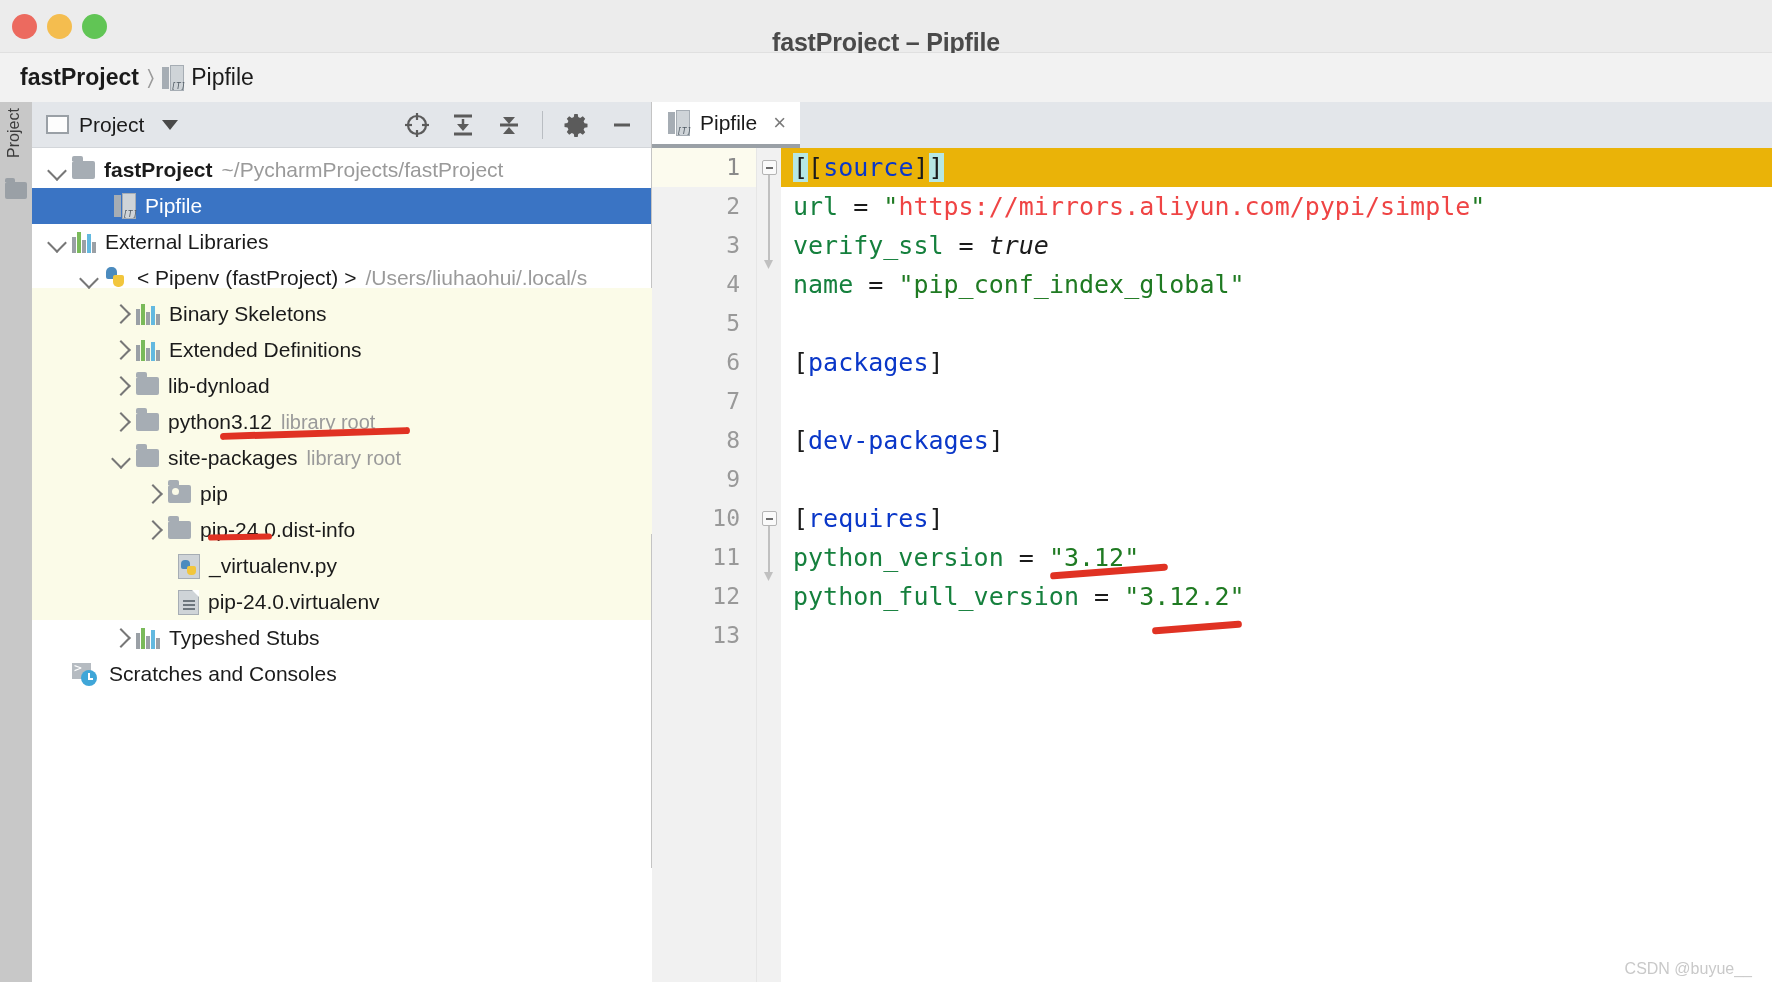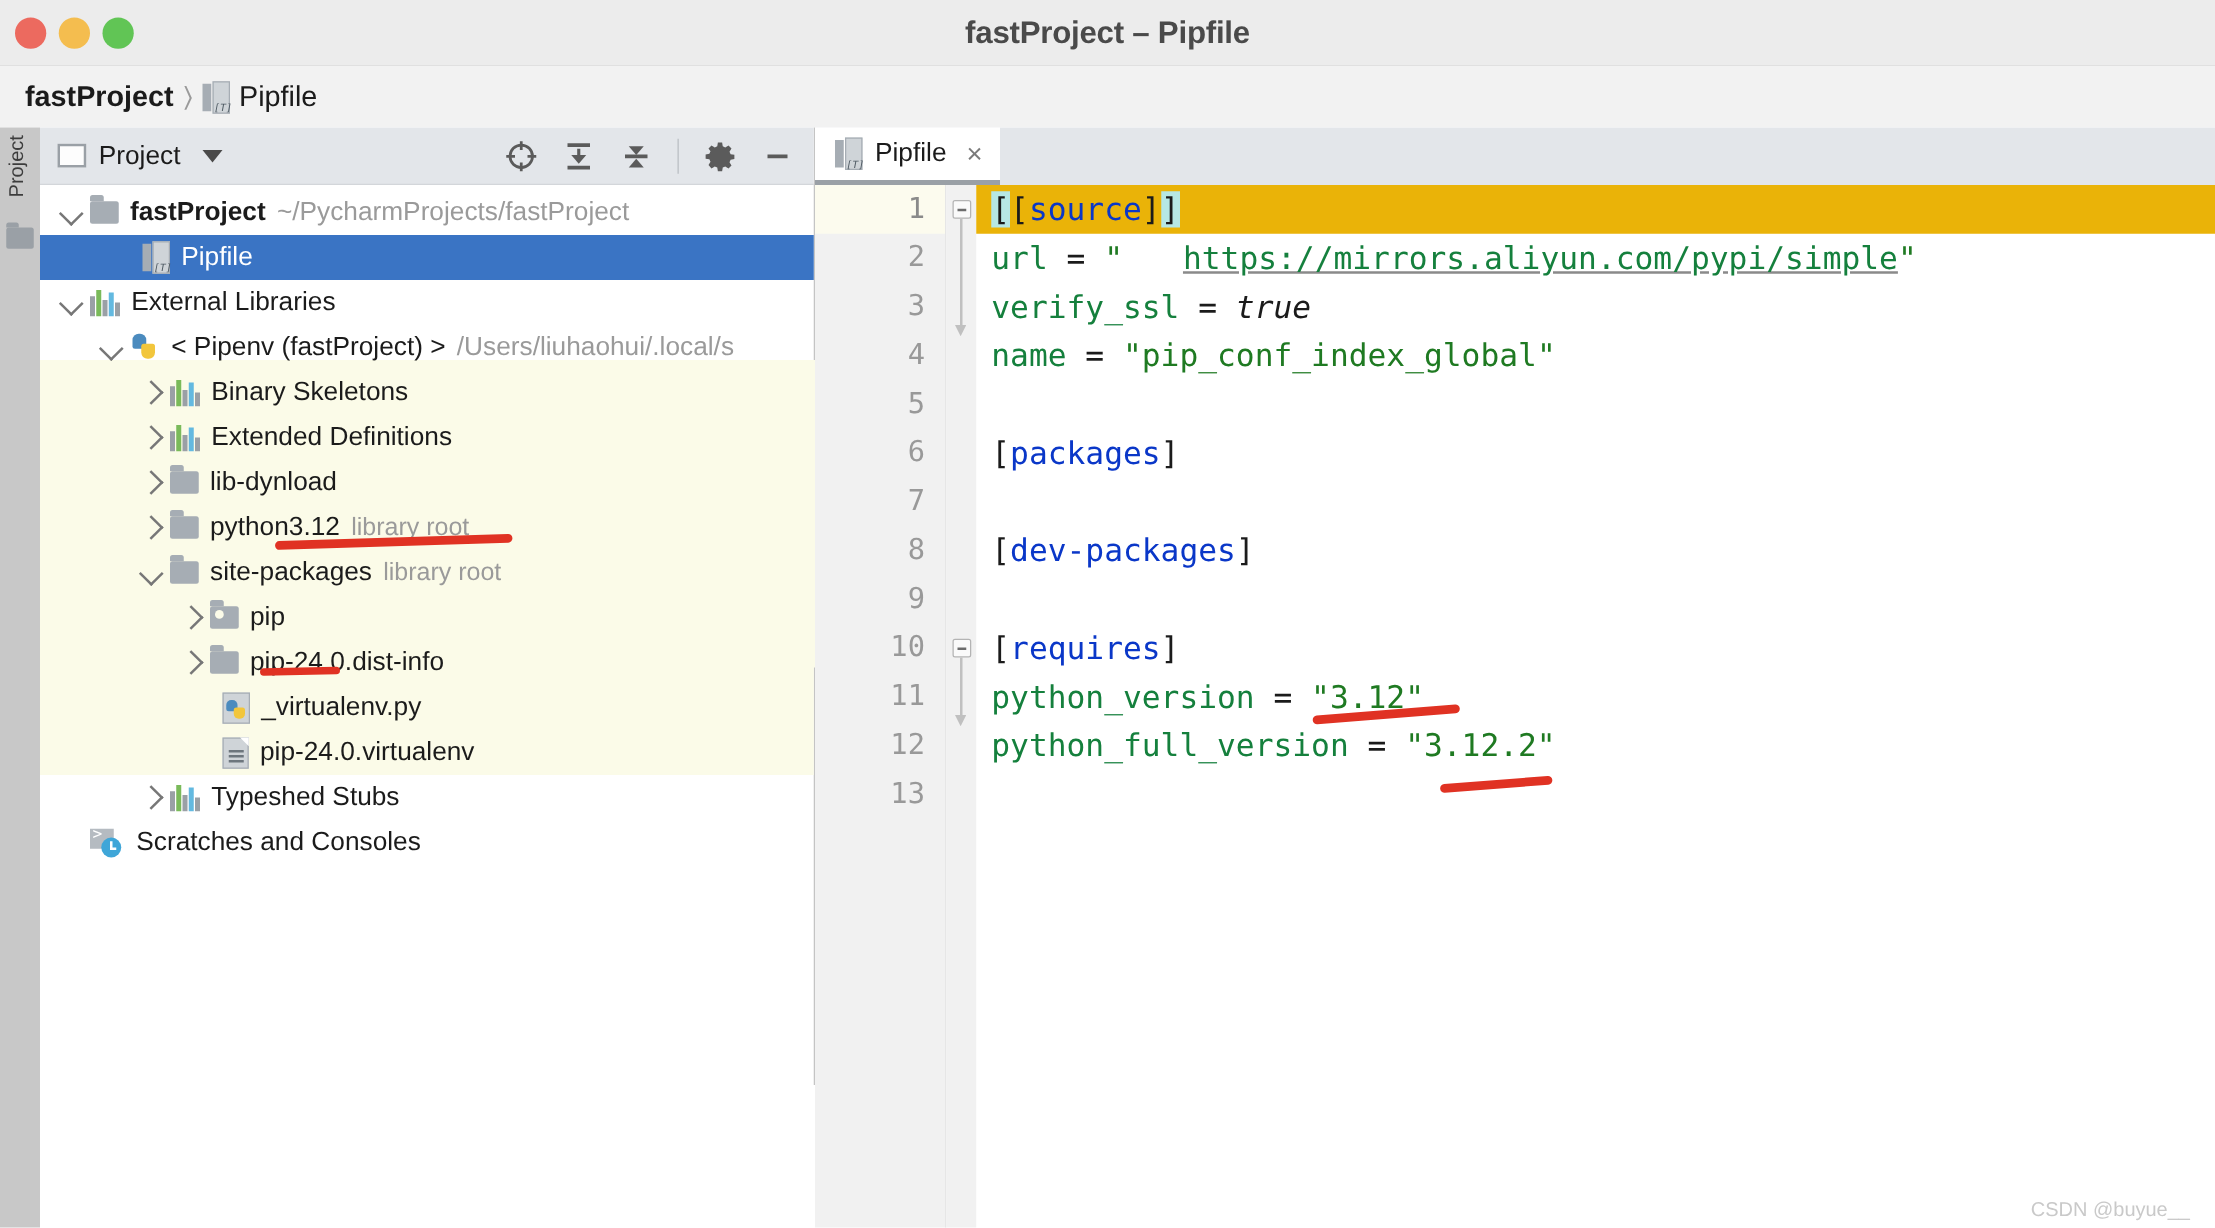--- a/index.html
+++ b/index.html
@@ -15,21 +15,21 @@
     position: absolute; left: 0; top: 0; width: 1772px; height: 53px;
     background: #ececec;
     border-bottom: 1px solid #e0e0e0;
   }
   .traffic { position: absolute; left: 12px; top: 14px; display: flex; gap: 10px; }
   .dot { width: 25px; height: 25px; border-radius: 50%; }
   .dot.red { background: #ec6a5f; }
   .dot.yellow { background: #f4bd4f; }
   .dot.green { background: #61c555; }
   .wintitle {
-    position: absolute; left: 0; top: 0; width: 1772px; height: 53px;
+    position: absolute; left: 0; top: 16px; width: 1772px; height: 53px;
     display: flex; align-items: center; justify-content: center;
     font-size: 25px; font-weight: bold; color: #4a4a4a;
     letter-spacing: -0.2px;
   }
 
   
   .breadcrumb {
     position: absolute; left: 0; top: 53px; width: 1772px; height: 49px;
     background: #f2f2f2;
     display: flex; align-items: center; padding-left: 20px; gap: 8px;
@@ -208,21 +208,21 @@
     padding-left: 12px; color: #1b1b1b;
   }
   .cl.cur { background: #eab308; }
   .k-sec   { color: #0a37c8; }
   .k-key   { color: #15803d; }
   .k-str   { color: #1f7a22; }
   .k-bool  { color: #1b1b1b; font-style: italic; }
   .k-op    { color: #1b1b1b; }
   .k-brk   { color: #1b1b1b; }
   .hl-brk  { background: #b6e7e4; }
-  .k-url   { color: #15803d; text-decoration: underline; text-decoration-color: #8a8a8a; margin-left: 48px; }
+  .k-url   { color: #ef4444; text-decoration-color: #8a8a8a; }
 
   .fold {
     position: absolute; left: 5px; width: 15px; height: 15px;
     border: 1px solid #b4b4b4; background: #fafafa; border-radius: 2px;
   }
   .fold::after {
     content: ""; position: absolute; left: 3px; top: 6px; width: 7px; height: 1.5px; background: #6c6c6c;
   }
   .foldline {
     position: absolute; left: 11px; width: 1.5px; background: #c0c0c0;

